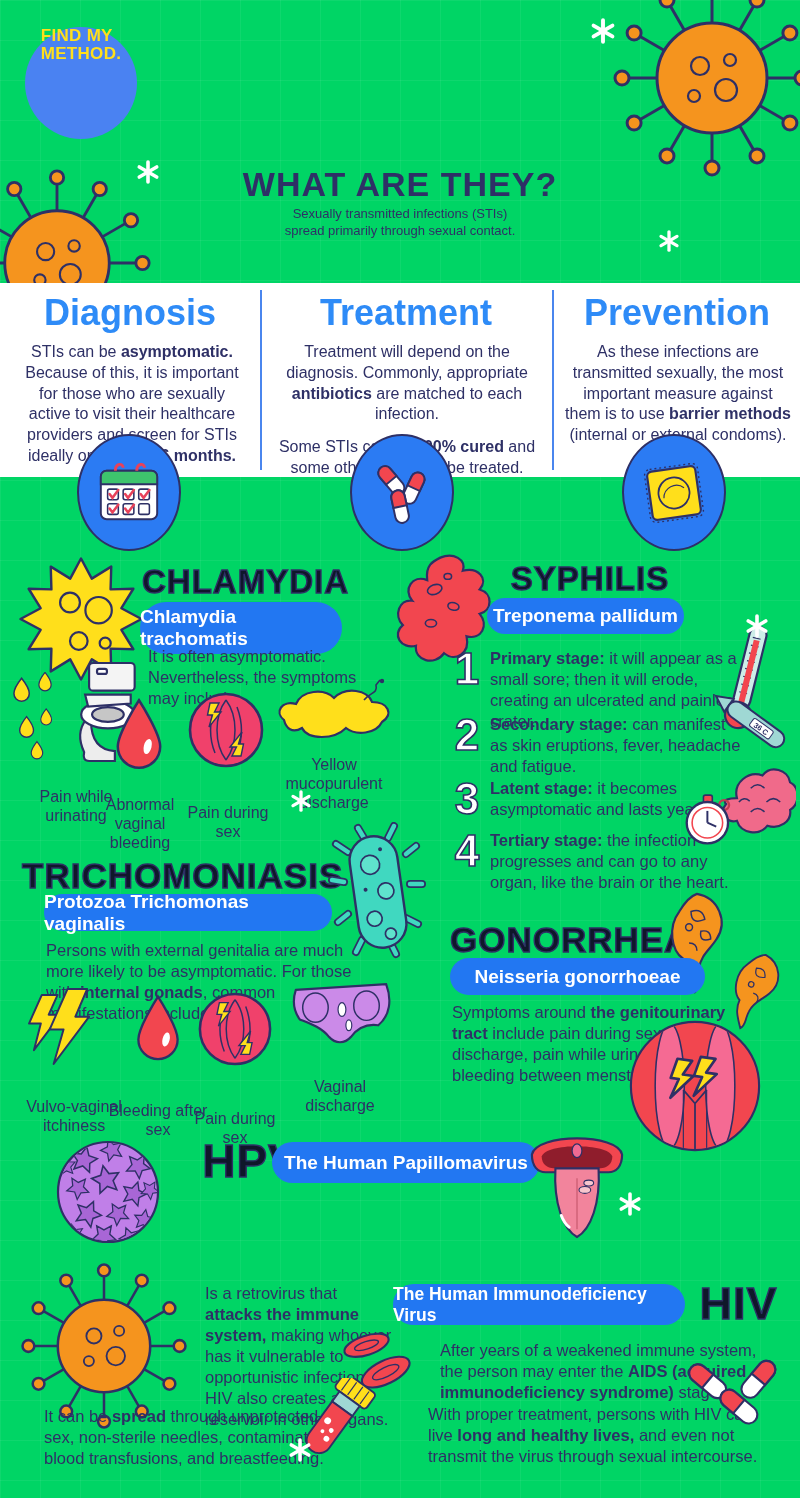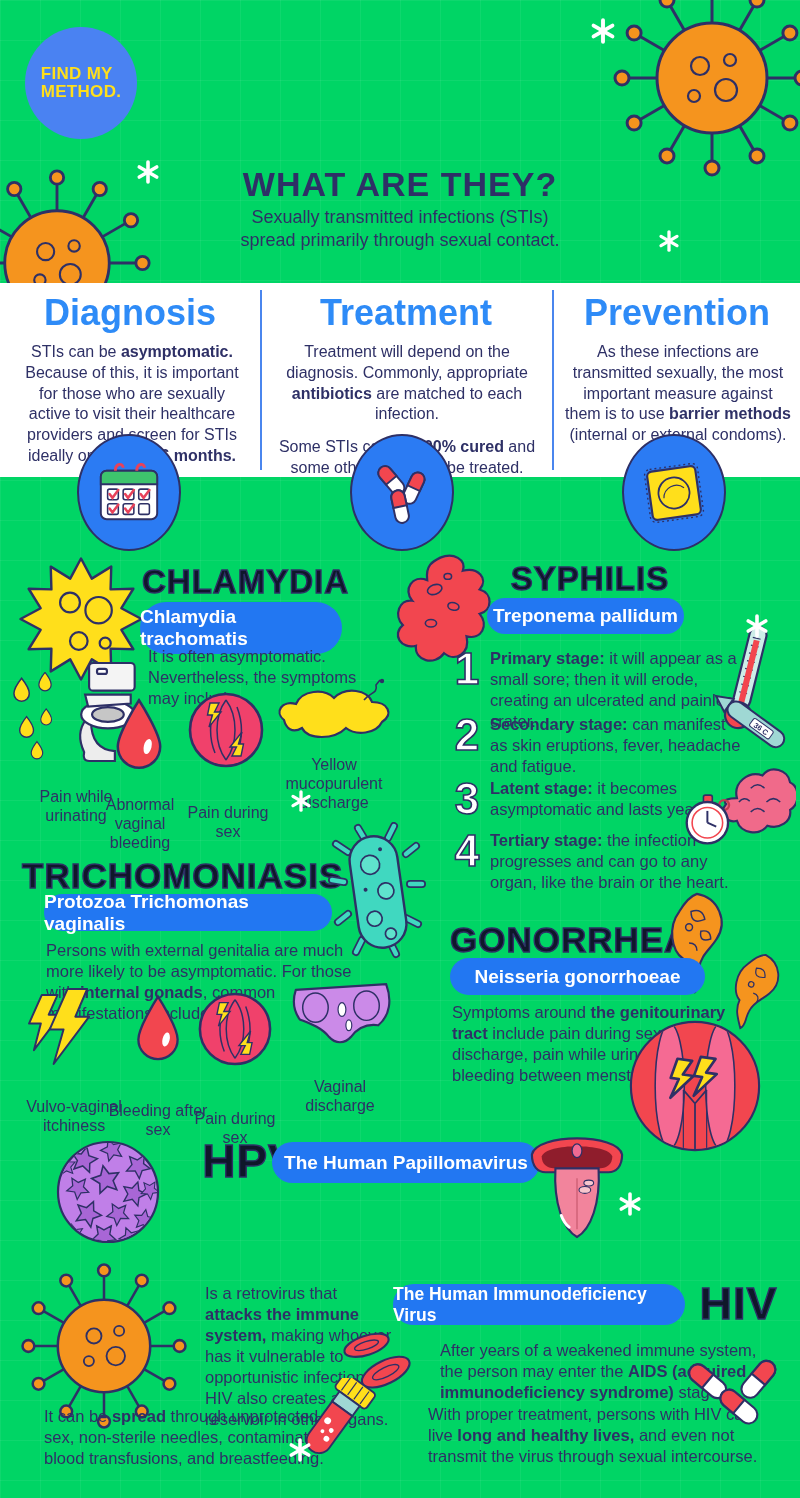--- a/index.html
+++ b/index.html
@@ -4,30 +4,30 @@
 <style>
   html,body{margin:0;padding:0;background:#e8e8e8;}
   .poster{position:relative;width:800px;height:1498px;margin:0 auto;overflow:hidden;
     background:#00d565;font-family:"Liberation Sans",sans-serif;}
   .poster::before{content:"";position:absolute;inset:0;
     background-image:linear-gradient(rgba(255,255,255,0.06) 1px,transparent 1px),
                      linear-gradient(90deg,rgba(255,255,255,0.06) 1px,transparent 1px);
     background-size:40px 40px;}
   .abs{position:absolute;}
   .logo-circle{position:absolute;left:25px;top:27px;width:112px;height:112px;border-radius:50%;
-    background:#4a82f2;display:flex;align-items:center;justify-content:center;}
+    background:#4a82f2;display:flex;align-items:flex-start;justify-content:center;}
   .logo-text{color:#ffdf1b;font-weight:bold;font-size:17px;line-height:1.08;letter-spacing:.3px;}
   .stis{position:absolute;left:200px;top:8px;width:410px;text-align:center;
     font-size:112px;font-weight:bold;color:#fff;line-height:1.0;
     -webkit-text-stroke:2.5px #2e3066;text-shadow:6px 5px 0 #ffffff,8px 7px 0 #2e3066;}
   .stis .small-s{font-size:.8em;}
   .what{position:absolute;left:0;right:0;top:165px;text-align:center;
     font-size:34px;font-weight:bold;color:#2e3066;letter-spacing:1px;}
   .desc{position:absolute;left:0;right:0;top:206px;text-align:center;
-    font-size:18px;line-height:1.3;color:#2e3066;}
+    font-size:13px;line-height:1.3;color:#2e3066;}
   .white-band{position:absolute;left:0;top:283px;width:800px;height:194px;background:#ffffff;}
   .divider{position:absolute;top:290px;width:2px;height:180px;background:#4a86ee;}
   .col-h{position:absolute;font-size:36px;font-weight:bold;color:#2e8bf7;text-align:center;}
   .col-body{position:absolute;text-align:center;}
   .col-body p{font-size:16px;line-height:1.3;color:#2e3066;margin:0 0 12px;}
   .blue-circle{position:absolute;width:100px;height:113px;border-radius:50%;
     background:#2b7bf3;border:2.5px solid #2e3066;display:flex;align-items:center;justify-content:center;}
   .sec-title{position:absolute;font-weight:bold;color:#0f172a;-webkit-text-stroke:1.4px #2e3066;
     letter-spacing:1px;text-align:center;}
   .badge{position:absolute;background:#2277f2;border-radius:40px;display:flex;align-items:center;

